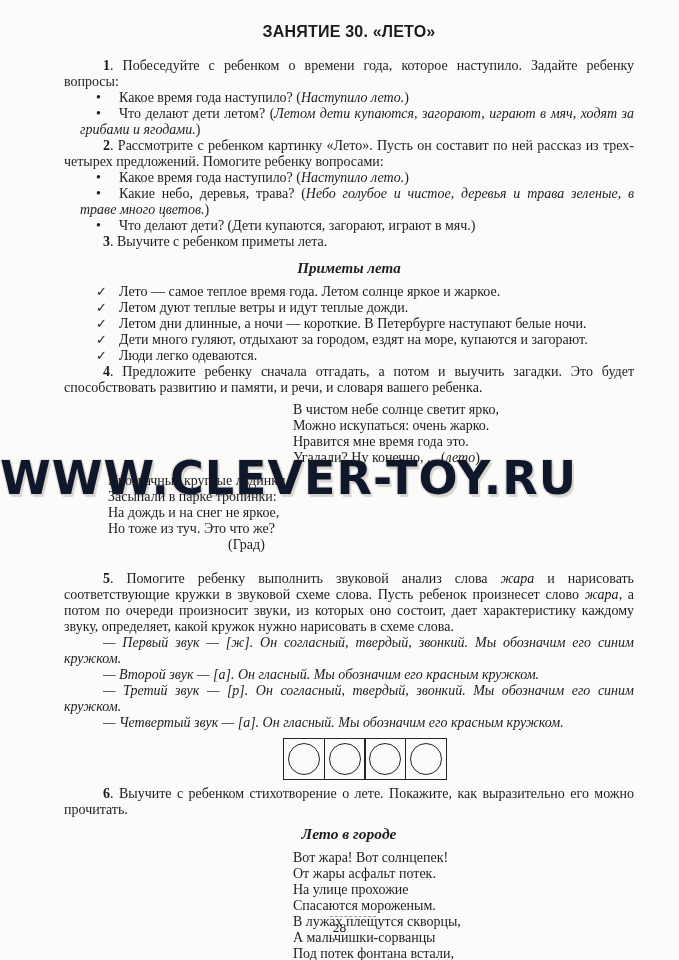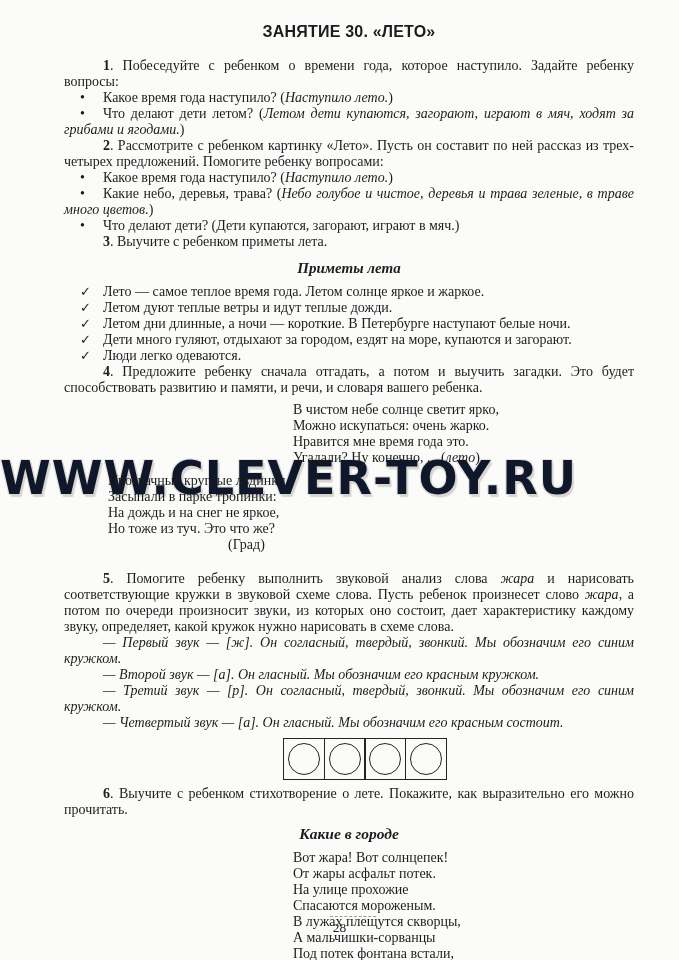--- a/index.html
+++ b/index.html
@@ -23,21 +23,21 @@
     font-size:16px;
     text-align:center;
     margin:0 0 16px 0;
     line-height:20px;
     letter-spacing:.2px;
   }
   p{margin:0;}
   .body-text{font-size:14px;line-height:16px;}
   .para{text-indent:39px;text-align:justify;}
   .num{font-weight:bold;font-style:normal;}
-  .bullet,.check{text-indent:16px;text-align:justify;}
+  .bullet,.check{text-indent:16px;text-align:justify;margin-left:16px;}
   .marker{display:inline-block;width:23px;text-indent:0;}
   .check .marker{font-size:13px;}
   .sec-heading{
     font-size:15px;font-weight:bold;font-style:italic;
     text-align:center;margin:8px 0 6px 0;line-height:20px;
   }
   .dash-line{font-style:italic;text-indent:39px;text-align:justify;}
   .verse{margin-left:229px;text-align:left;}
   .verse .vline{line-height:16px;}
   .r1{margin-top:6px;}
@@ -141,40 +141,40 @@
       <div class="vline">На дождь и на снег не яркое,</div>
       <div class="vline">Но тоже из туч. Это что же?</div>
       <div class="vline answer">(Град)</div>
     </div>
 
     <p class="para mt6"><b class="num">5</b><span>. Помогите ребенку выполнить звуковой анализ слова </span><i>жара</i><span> и нарисовать соответствующие кружки в звуковой схеме слова. Пусть ребенок произнесет слово </span><i>жара</i><span>, а потом по очереди произносит звуки, из которых оно состоит, дает характеристику каждому звуку, определяет, какой кружок нужно нарисовать в схеме слова.</span></p>
 
     <p class="dash-line">— Первый звук — [ж]. Он согласный, твердый, звонкий. Мы обозначим его синим кружком.</p>
     <p class="dash-line">— Второй звук — [а]. Он гласный. Мы обозначим его красным кружком.</p>
     <p class="dash-line">— Третий звук — [р]. Он согласный, твердый, звонкий. Мы обозначим его синим кружком.</p>
-    <p class="dash-line">— Четвертый звук — [а]. Он гласный. Мы обозначим его красным состоит.</p>
+    <p class="dash-line">— Четвертый звук — [а]. Он гласный. Мы обозначим его красным кружком.</p>
 
     <div class="scheme">
       <div class="cell">
           <div class="circle"></div>
         </div>
       <div class="cell">
           <div class="circle"></div>
         </div>
       <div class="cell">
           <div class="circle"></div>
         </div>
       <div class="cell">
           <div class="circle"></div>
         </div>
     </div>
 
     <p class="para"><b class="num">6</b><span>. Выучите с ребенком стихотворение о лете. Покажите, как выразительно его можно прочитать.</span></p>
 
-    <div class="poem-heading">Какие в городе</div>
+    <div class="poem-heading">Лето в городе</div>
 
     <div class="verse">
       <div class="vline">Вот жара! Вот солнцепек!</div>
       <div class="vline">От жары асфальт потек.</div>
       <div class="vline">На улице прохожие</div>
       <div class="vline">Спасаются мороженым.</div>
       <div class="vline">В лужах плещутся скворцы,</div>
       <div class="vline">А мальчишки-сорванцы</div>
       <div class="vline">Под потек фонтана встали,</div>
       <div class="vline">И прогонишь их едва ли!</div>

